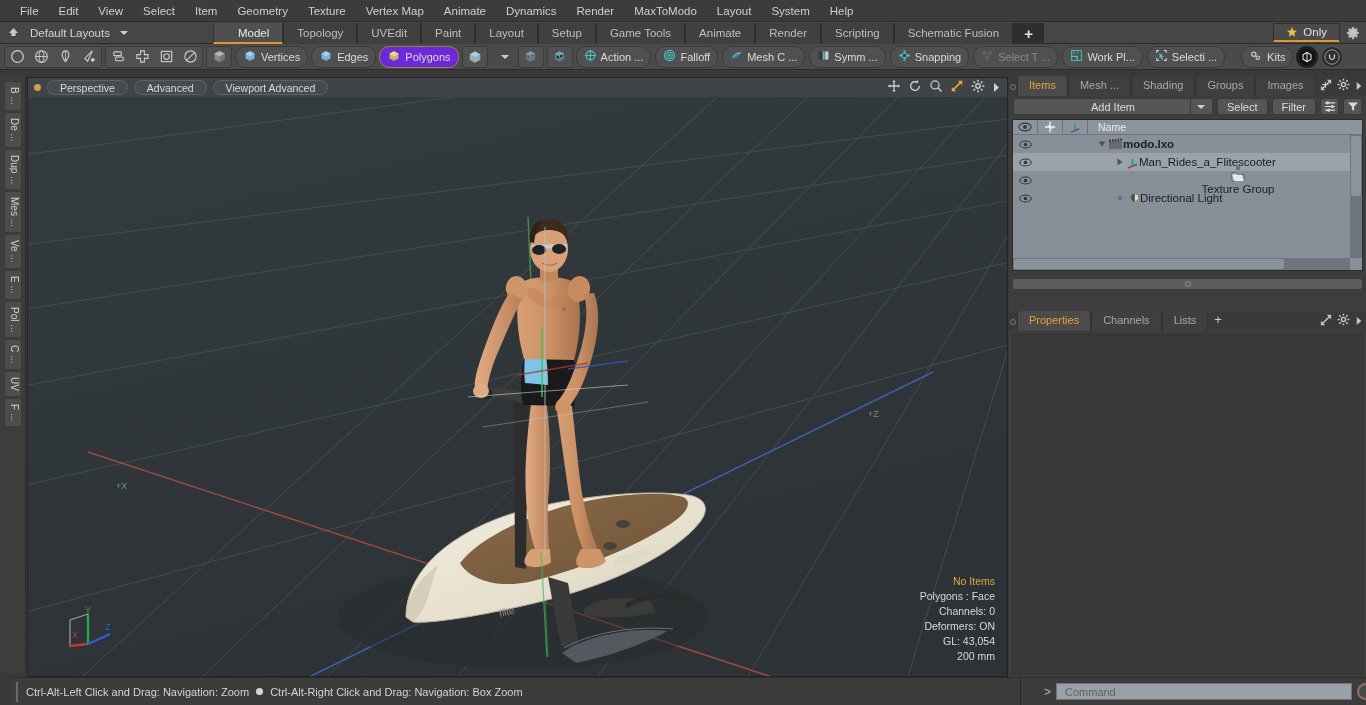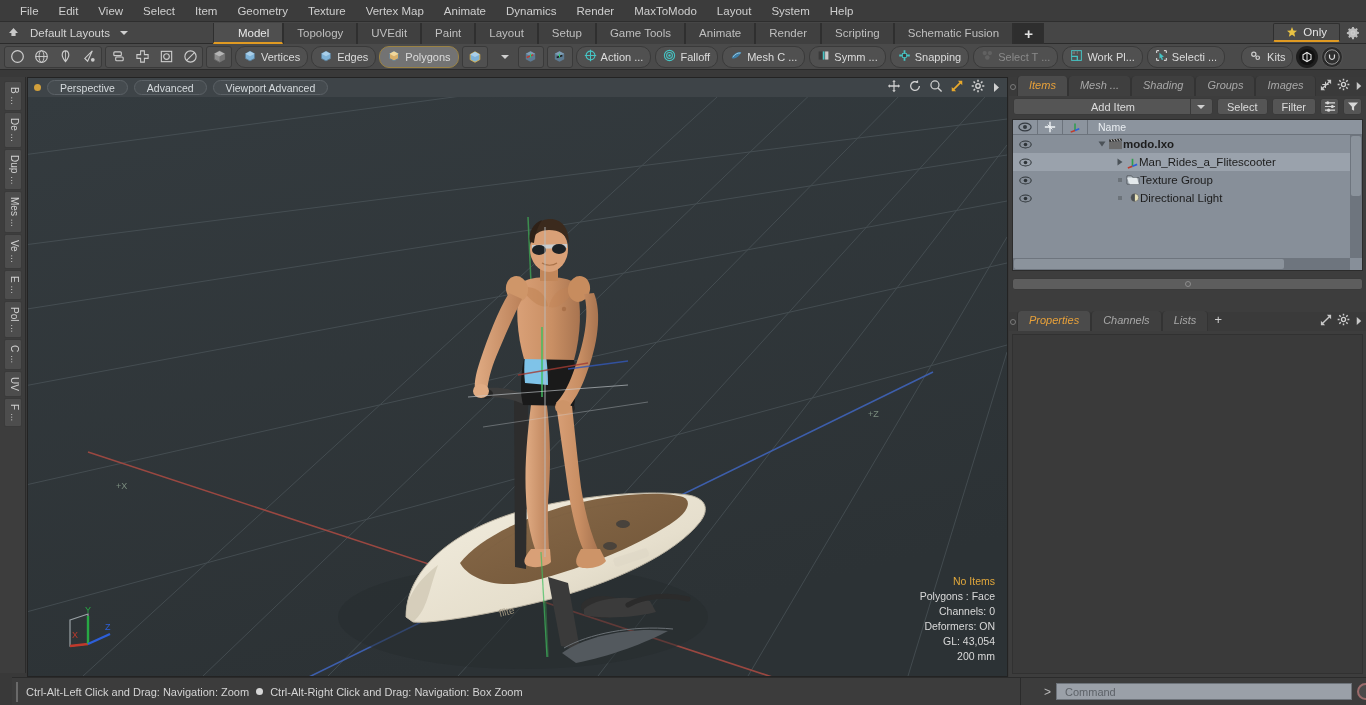--- a/index.html
+++ b/index.html
@@ -59,21 +59,21 @@
     padding: 0 4px; gap: 3px; border-bottom: 1px solid #2b2b2b;
   }
   .tgroup { display:flex; align-items:center; background:#505050;
     border:1px solid #3a3a3a; border-radius:3px; height:22px; }
   .ticon { width:24px; height:21px; display:flex;align-items:center;justify-content:center; }
   .tbtn {
     display:flex; align-items:center; gap:4px; height:22px; padding:0 7px;
     background:#505050; border:1px solid #3a3a3a; border-radius:10px;
     color:#dcdcdc; font-size:11px; white-space:nowrap;
   }
-  .tbtn.sel { background:#737373; border-color:#9a8244; }
+  .tbtn.sel { background:#6d28d9; border-color:#9a8244; }
   .tbtn.dim { color:#8a8a8a; }
   .tbtn.plain { background:transparent; border:none; }
   .tsep { width:6px; }
   .modebox { width:26px;height:22px; background:#505050; border:1px solid #3a3a3a;
     border-radius:3px; display:flex;align-items:center;justify-content:center;}
 
   
   .leftrail {
     position:absolute; left:0; top:77px; width:26px; height:596px;
     background:#3d3d3d; border-right:1px solid #2b2b2b;
@@ -111,21 +111,21 @@
   .vp-stats .noitems { color:#e0a73c; }
 
   
   .rightpanel { position:absolute; left:1009px; top:77px; width:357px; height:600px; background:#3d3d3d; }
   .rp-tabrow { height:19px; background:#3a3a3a; display:flex;align-items:flex-end; position:relative; }
   .rp-dot { width:8px; height:19px; display:flex;align-items:center;justify-content:center; }
   .rp-dot i { width:6px;height:6px;border-radius:50%;border:1px solid #7a7a7a; display:block;}
   .rptab {
     height:20px; line-height:18px; padding:0 11px; font-size:11px; color:#a8a8a8;
     background:#3f3f3f; border-left:1px solid #333; border-right:1px solid #333;
-    border-top-left-radius:4px; border-top-right-radius:4px;font-style:italic;
+    border-top-left-radius:4px; border-top-right-radius:4px;
   }
   .rptab.active { background:#4b4b4b; color:#e8a13a; }
   .rptab.plus { background:transparent; border:none; color:#cfcfcf; font-size:13px; padding:0 6px;}
   .rp-tabrow-right { position:absolute; right:3px; bottom:1px; display:flex;align-items:center;gap:5px;}
 
   .rp-toolrow { height:21px; display:flex;align-items:center; gap:4px; padding:2px 4px; background:#3d3d3d;}
   .additem {
     flex:1; height:17px; background:#555; border:1px solid #3a3a3a; border-radius:3px;
     display:flex; align-items:center; justify-content:center; position:relative;
     color:#dcdcdc; font-size:11px;
@@ -775,21 +775,21 @@
           </div>
           <div class="trow">
             <div class="tc">
               <svg width="13" height="9" viewBox="0 0 16 11">
                 <ellipse cx="8" cy="5.5" rx="7" ry="4.2" fill="none" stroke="#2e3438" stroke-width="1.3"></ellipse>
                 <circle cx="8" cy="5.5" r="2.2" fill="#2e3438"></circle>
               </svg>
             </div>
             <div class="tc"></div>
             <div class="tc"></div>
-            <div class="tname" style="padding-left: 26px;">
+            <div class="tname" style="padding-left: 26px; flex-direction: column;">
               <span style="width: 12px; display: inline-flex; justify-content: center;">
                 <svg width="6" height="6" viewBox="0 0 6 6">
                   <rect x="1" y="1" width="4" height="4" fill="#6c737a"></rect>
                 </svg>
               </span>
               <span style="display: inline-flex;">
                 <svg width="14" height="12" viewBox="0 0 15 13">
                   <path d="M1 2 h5 l1.4 2 H14 v7 H1 Z" fill="#b9c2c9" stroke="#4a4f54" stroke-width="0.9"></path>
                   <path d="M1 4 L4 11 H14 L11.5 4 Z" fill="#e4e9ec"></path>
                 </svg>

